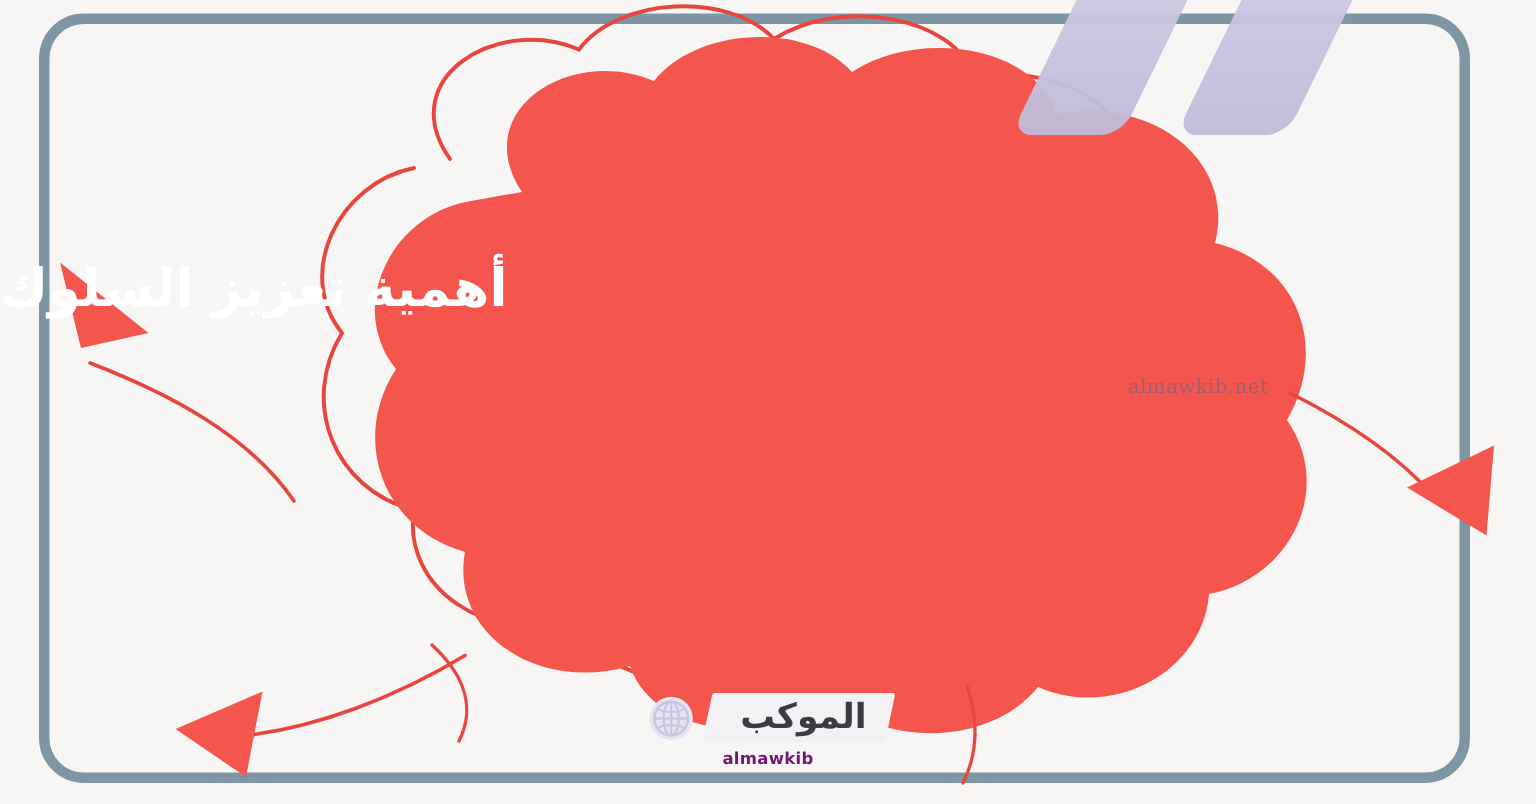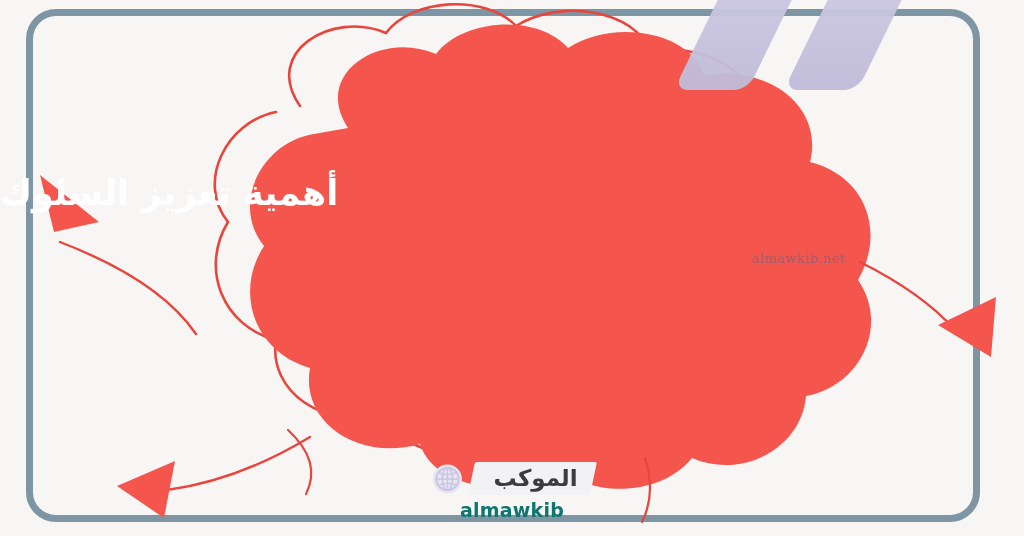--- a/index.html
+++ b/index.html
@@ -146,24 +146,24 @@
     display: block;
     transform: skewX(12deg);
     color: #3b3b42;
     font-family: "DejaVu Sans", "Liberation Sans", sans-serif;
     font-weight: 700;
     font-size: 23px;
     line-height: 1.05;
     direction: rtl;
   }
   .logo-sub {
-    color: #0f766e;
+    color: #701a75;
     font-family: "DejaVu Sans", "Liberation Sans", sans-serif;
     font-weight: 700;
-    font-size: 19px;
+    font-size: 11px;
     letter-spacing: .2px;
     direction: ltr;
     margin-top: 1px;
   }
 </style>
 </head>
 <body>
 
 <div class="canvas">
 

